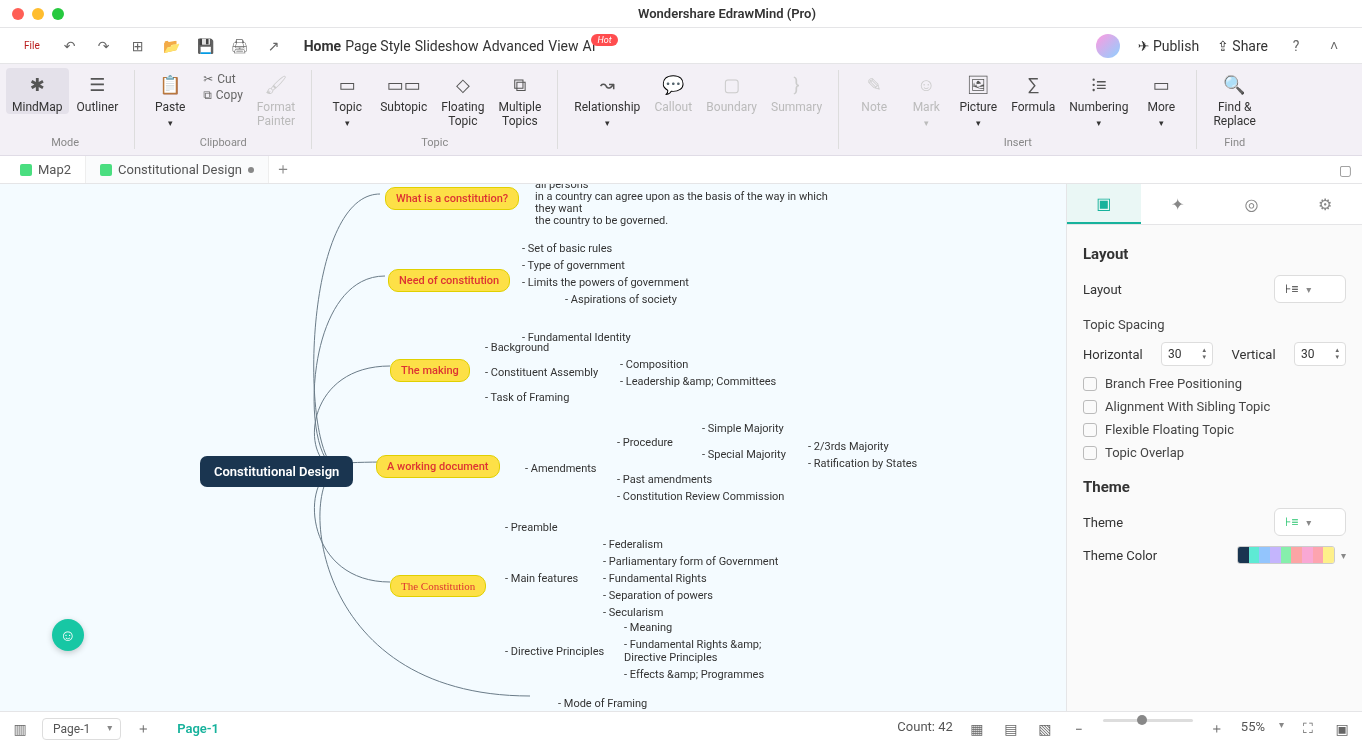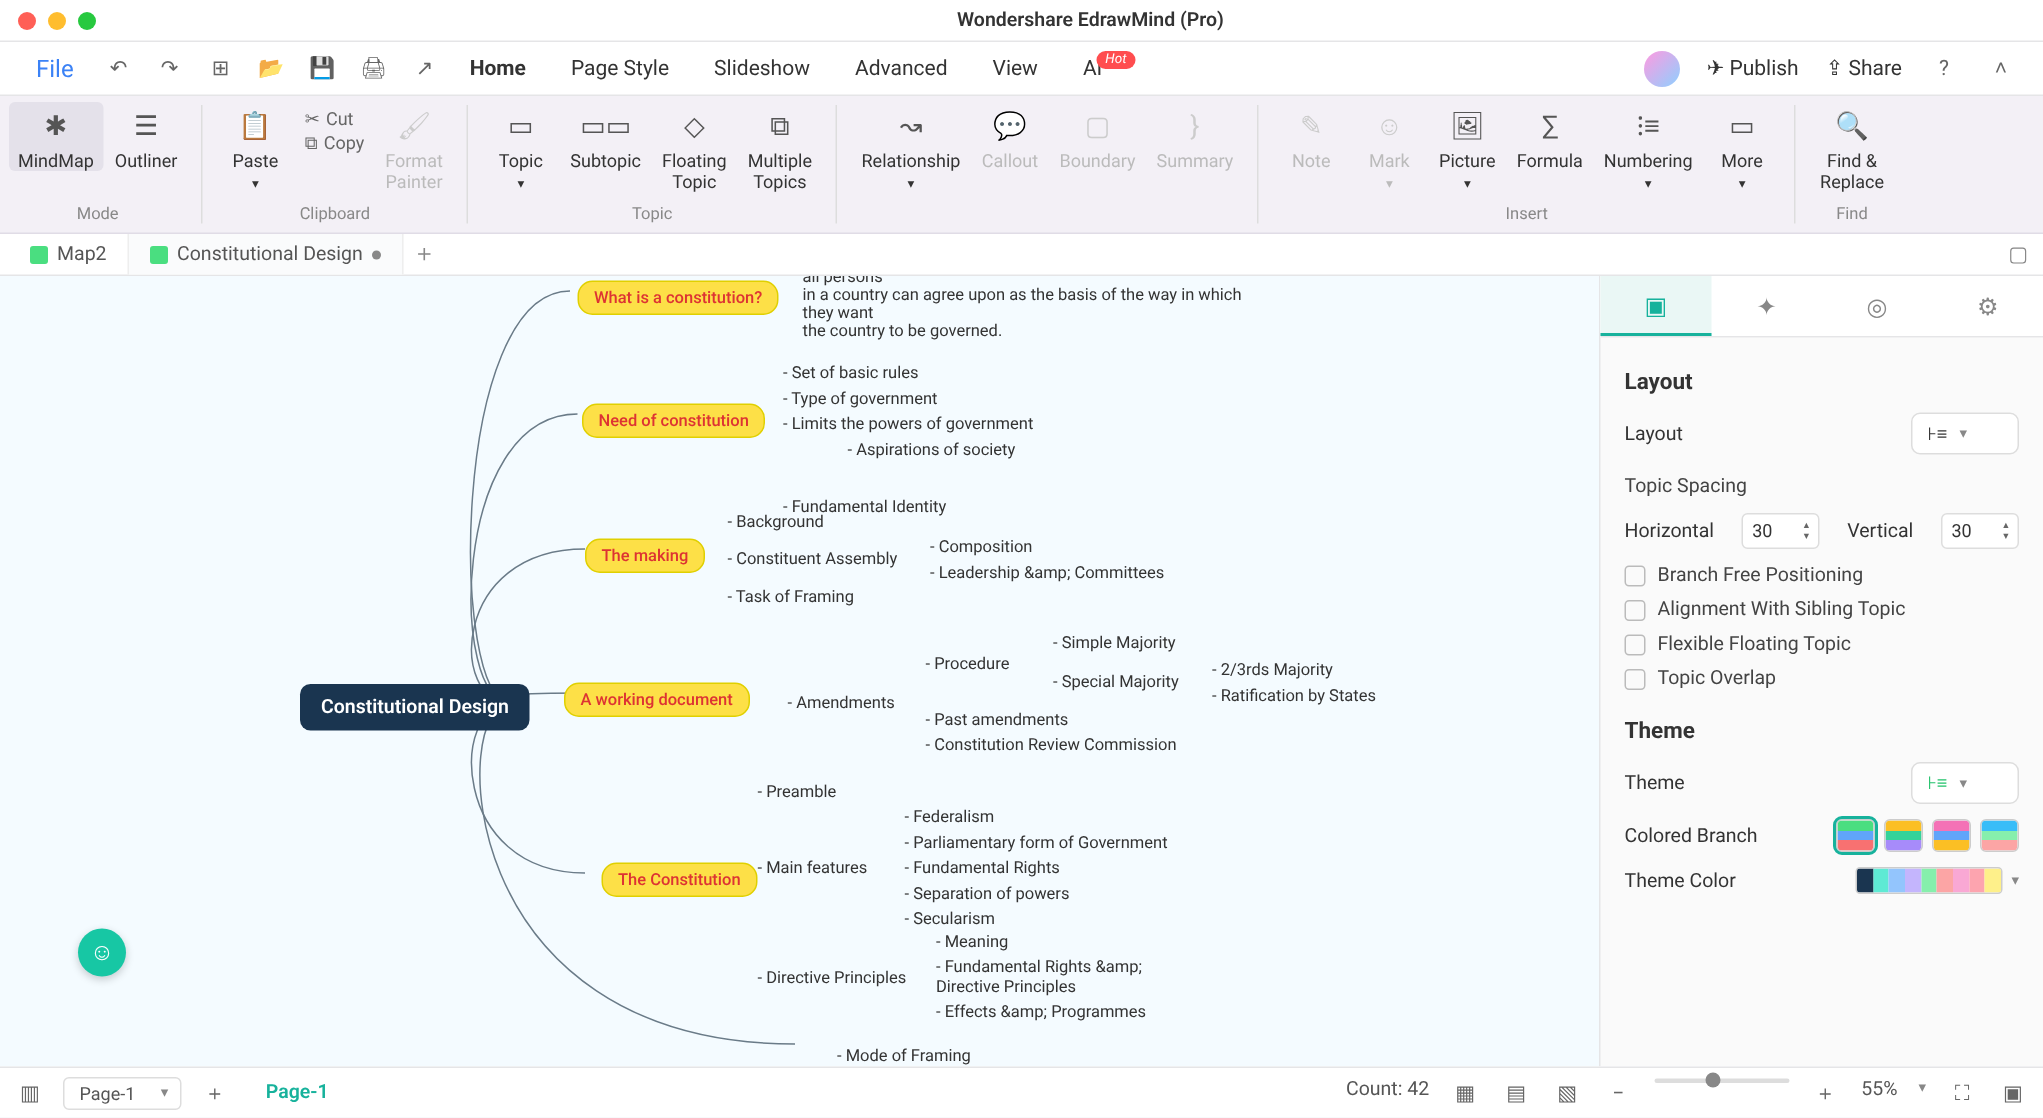--- a/index.html
+++ b/index.html
@@ -8,23 +8,23 @@
 .titlebar { height: 28px; display: flex; align-items: center; padding: 0 12px; background: #fff; border-bottom: 1px solid #e5e5e7;}
 .traffic { display: flex; gap: 8px; }
 .dot { width: 12px; height: 12px; border-radius: 50%; }
 .dot.r { background: #ff5f56; }
 .dot.y { background: #ffbd2e; }
 .dot.g { background: #27c93f; }
 .title { flex: 1; text-align: center; font-size: 13px; font-weight: 600; color: #333; margin-left: 40px; }
 
 .menubar { height: 36px; display: flex; align-items: center; background: #fff; border-bottom: 1px solid #e5e5e7; padding: 0 18px; gap: 4px; }
 .menu-left { display: flex; align-items: center; gap: 14px; }
-.file-item { font-size: 16px; color: #3b82f6; padding: 2px 6px; }
+.file-item { font-size: 10px; color: #b91c1c; padding: 2px 6px; }
 .icon-btn { width: 20px; height: 20px; display: inline-flex; align-items: center; justify-content: center; color: #666; font-size: 14px; }
-.menu-tabs { display: flex; gap: 26px; margin-left: 14px; }
+.menu-tabs { display: flex; margin-left: 14px; }
 .menu-tab { font-size: 14px; color: #333; padding: 4px 2px; cursor: pointer; }
 .menu-tab.active { font-weight: 700; }
 .hot-badge { background: #ff4d4f; color: #fff; font-size: 9px; padding: 1px 6px; border-radius: 8px; position: relative; top: -8px; left: -4px; font-style: italic;}
 .menu-right { margin-left: auto; display: flex; align-items: center; gap: 18px; font-size: 14px; color: #333; }
 .avatar { width: 24px; height: 24px; border-radius: 50%; background: linear-gradient(135deg,#ff9ae0,#8ed0ff); }
 
 .ribbon { height: 92px; background: #f3f0f6; display: flex; align-items: stretch; border-bottom: 1px solid #e0dce6; }
 .ribbon-group { display: flex; flex-direction: column; align-items: center; padding: 4px 6px; position: relative; }
 .ribbon-row { display: flex; gap: 2px; flex: 1; align-items: flex-start;}
 .ribbon-item { display: flex; flex-direction: column; align-items: center; justify-content: flex-start; padding: 6px 6px 0; min-width: 50px; font-size: 12px; color: #333; gap: 4px; cursor: pointer; text-align: center; line-height: 1.2; }
@@ -307,21 +307,21 @@
     <div class="ynode" style="left:376px; top:271px;">A working document</div>
     <div class="leaf" style="left:525px; top:278px;">- <span>Amendments</span></div>
     <div class="leaf" style="left:617px; top:252px;">- <span>Procedure</span></div>
     <div class="leaf" style="left:617px; top:289px;">- <span>Past amendments</span></div>
     <div class="leaf" style="left:617px; top:306px;">- <span>Constitution Review Commission</span></div>
     <div class="leaf" style="left:702px; top:238px;">- <span>Simple Majority</span></div>
     <div class="leaf" style="left:702px; top:264px;">- <span>Special Majority</span></div>
     <div class="leaf" style="left:808px; top:256px;">- <span>2/3rds Majority</span></div>
     <div class="leaf" style="left:808px; top:273px;">- <span>Ratification by States</span></div>
 
-    <div class="ynode" style="left:401px; top:391px;">The Constitution</div>
+    <div class="ynode" style="left:390px; top:391px;font-family:Liberation Serif, serif;">The Constitution</div>
     <div class="leaf" style="left:505px; top:337px;">- <span>Preamble</span></div>
     <div class="leaf" style="left:505px; top:388px;">- <span>Main features</span></div>
     <div class="leaf" style="left:505px; top:461px;">- <span>Directive Principles</span></div>
     <div class="leaf" style="left:603px; top:354px;">- <span>Federalism</span></div>
     <div class="leaf" style="left:603px; top:371px;">- <span>Parliamentary form of Government</span></div>
     <div class="leaf" style="left:603px; top:388px;">- <span>Fundamental Rights</span></div>
     <div class="leaf" style="left:603px; top:405px;">- <span>Separation of powers</span></div>
     <div class="leaf" style="left:603px; top:422px;">- <span>Secularism</span></div>
     <div class="leaf" style="left:624px; top:437px;">- <span>Meaning</span></div>
     <div class="leaf" style="left:624px; top:454px; white-space:normal; width:140px;">- <span>Fundamental Rights &amp;amp; Directive Principles</span></div>
@@ -384,45 +384,20 @@
           <span>Topic Overlap</span>
         </div>
 
       <h3 style="margin-top:18px;">Theme</h3>
       <div class="field-row">
         <span>Theme</span>
         <div class="dropdown">
             <span style="color:#27c46e;">⊦≡</span>
             <span style="font-size:10px;color:#888;">▾</span>
           </div>
-      </div>
-      <div class="field-row">
-        <span>Colored Branch</span>
-        <div class="swatch-row">
-          <div class="swatch sel">
-              <div style="background:#4ade80;"></div>
-              <div style="background:#60a5fa;"></div>
-              <div style="background:#f87171;"></div>
-            </div>
-          <div class="swatch">
-              <div style="background:#fbbf24;"></div>
-              <div style="background:#34d399;"></div>
-              <div style="background:#a78bfa;"></div>
-            </div>
-          <div class="swatch">
-              <div style="background:#f472b6;"></div>
-              <div style="background:#60a5fa;"></div>
-              <div style="background:#fbbf24;"></div>
-            </div>
-          <div class="swatch">
-              <div style="background:#38bdf8;"></div>
-              <div style="background:#86efac;"></div>
-              <div style="background:#fca5a5;"></div>
-            </div>
-        </div>
       </div>
       <div class="field-row">
         <span>Theme Color</span>
         <div style="display:flex;gap:6px;align-items:center;">
           <div class="color-strip">
             <span style="background:#1a3550;"></span>
               <span style="background:#5eead4;"></span>
               <span style="background:#93c5fd;"></span>
             <span style="background:#c4b5fd;"></span>
               <span style="background:#86efac;"></span>

